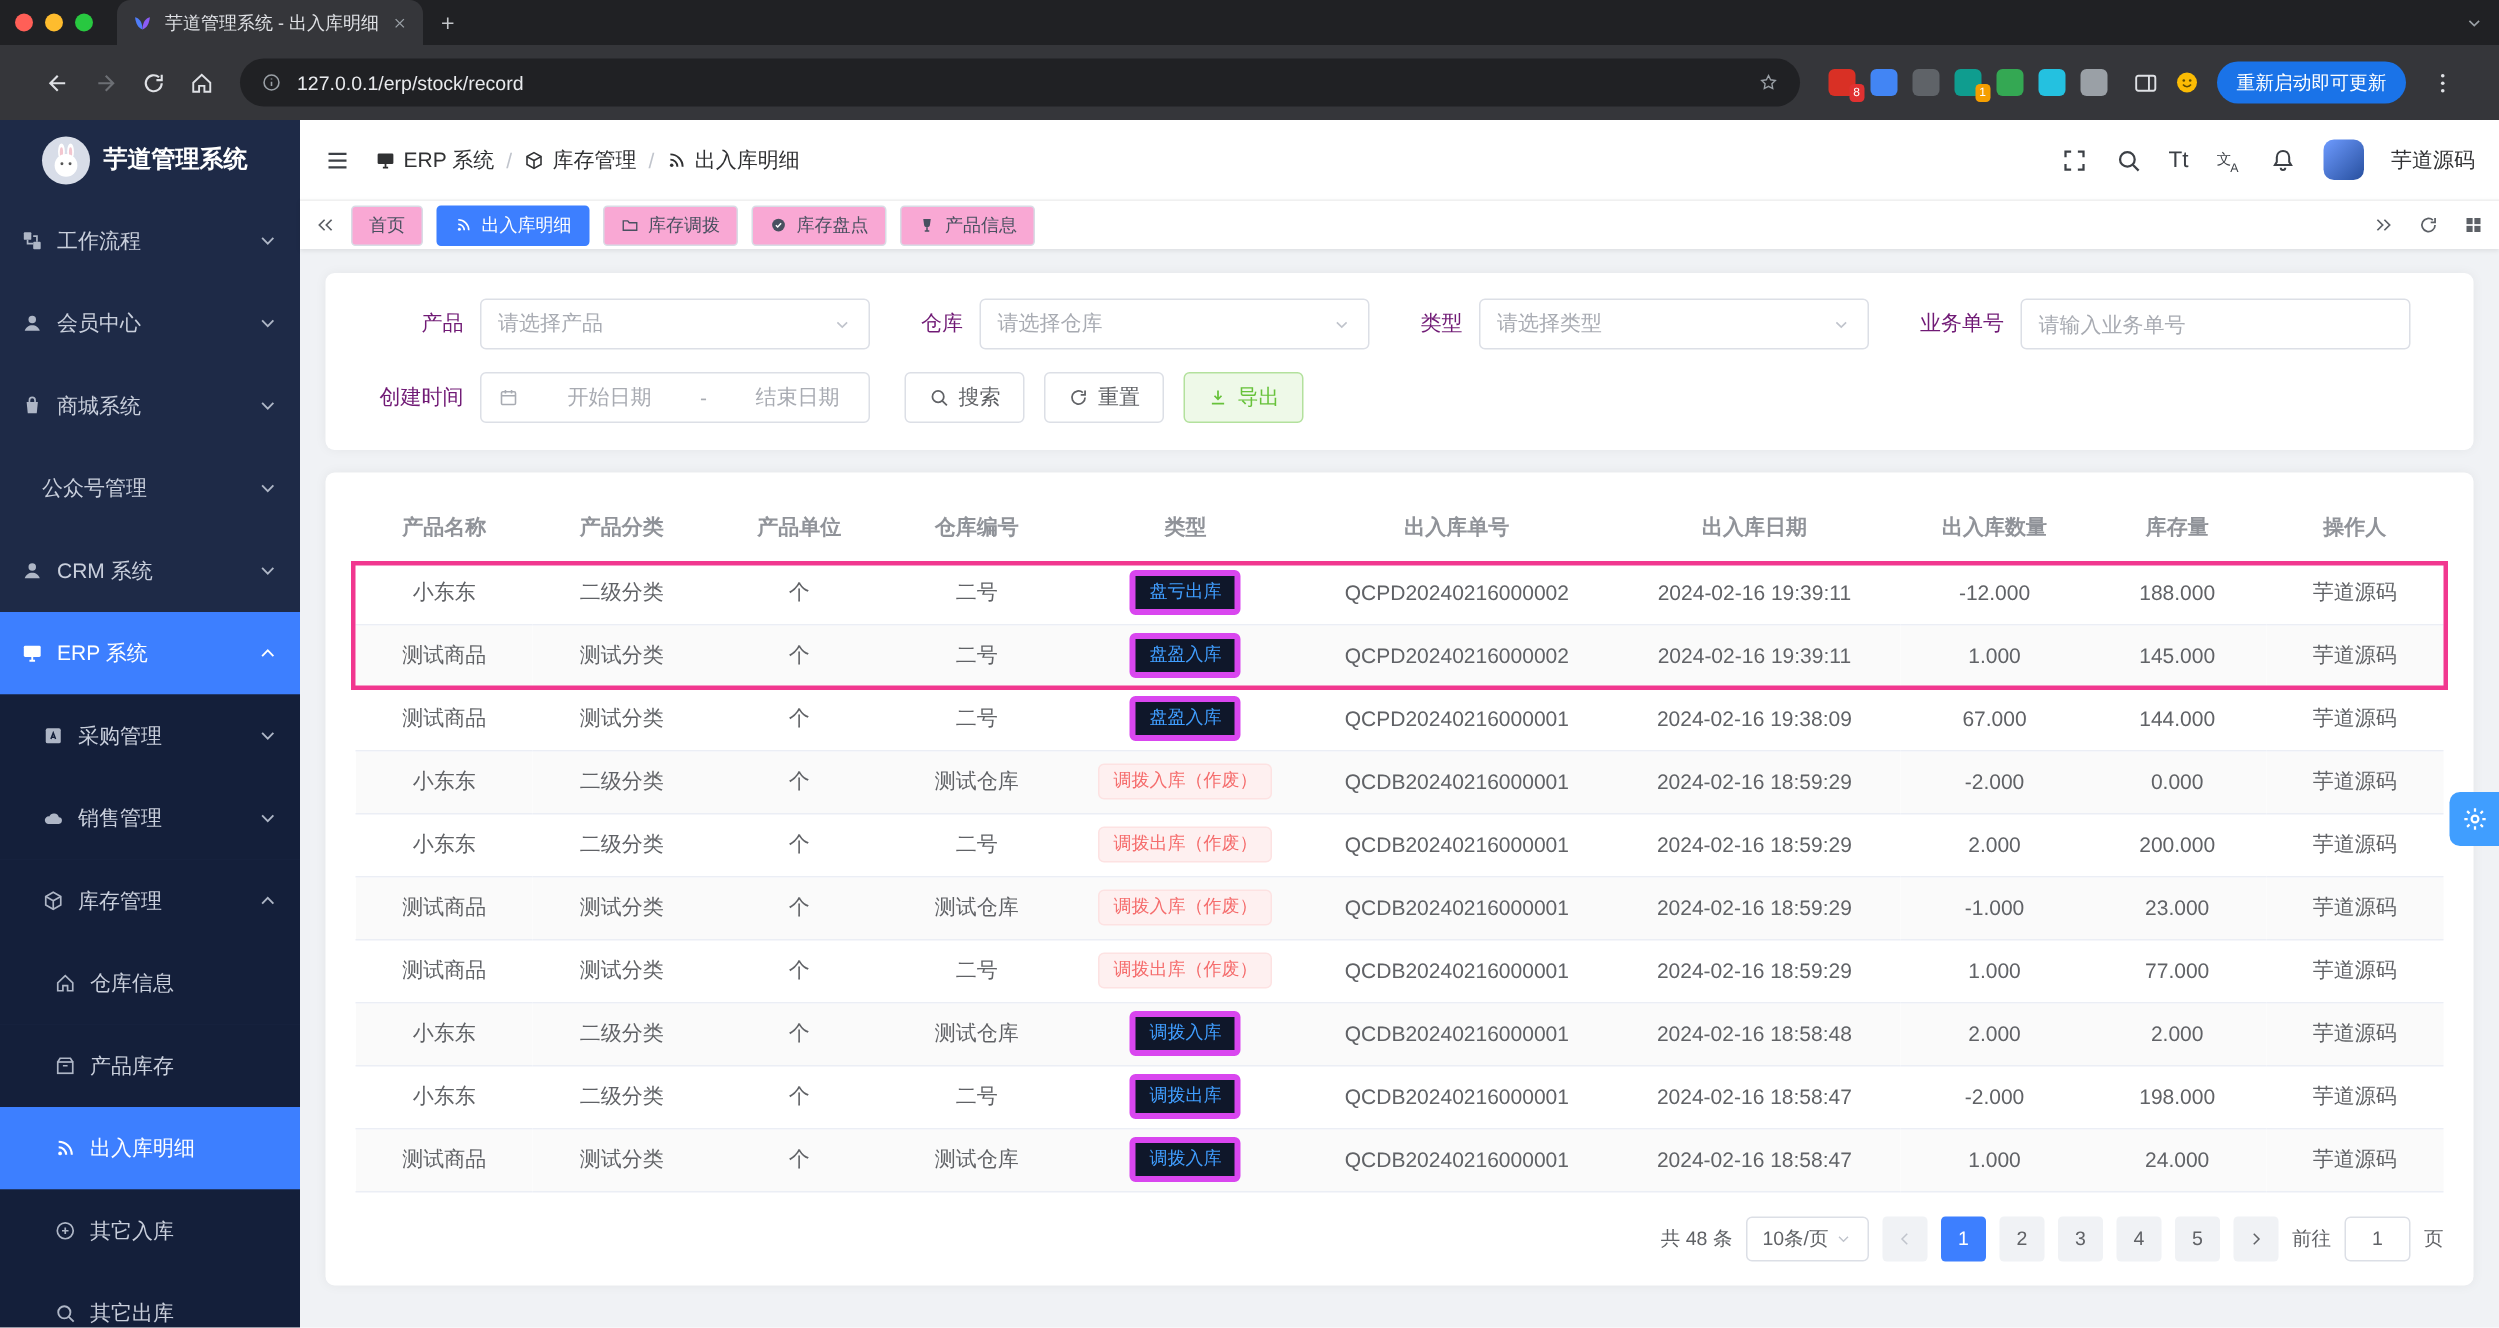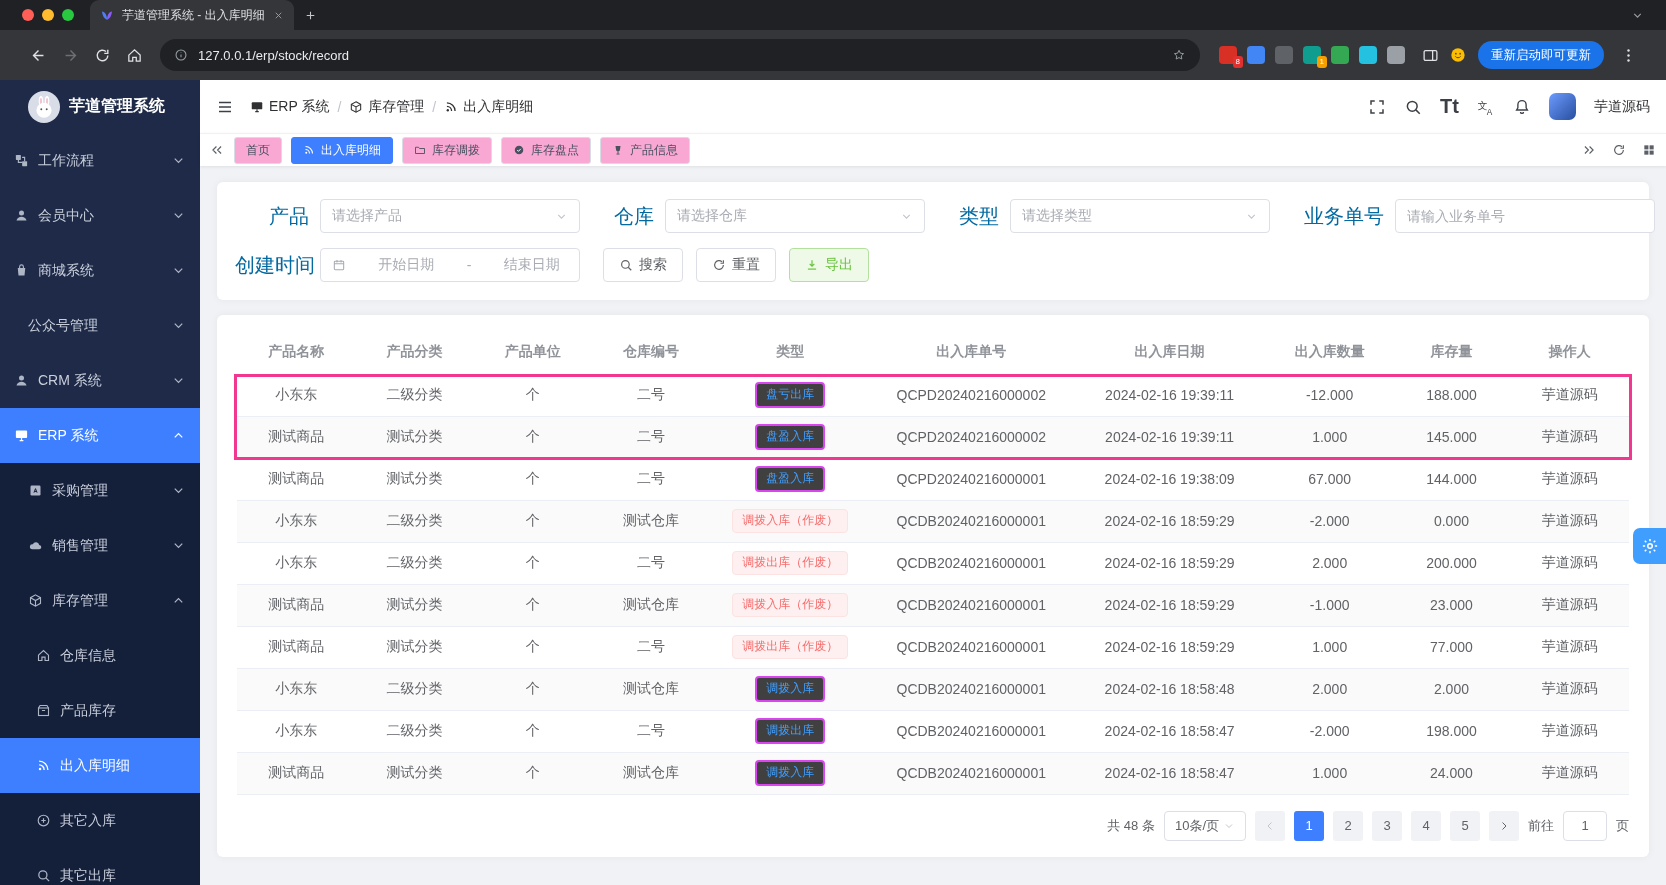--- a/index.html
+++ b/index.html
@@ -5,21 +5,21 @@
 <style>
   *{margin:0;padding:0;box-sizing:border-box}
   html,body{width:1666px;height:885px;overflow:hidden}
   body{font-family:"Liberation Sans","DejaVu Sans",sans-serif;background:#f0f2f5;font-size:14px}
   .icon{display:inline-flex;align-items:center;justify-content:center;line-height:1}
   .icon svg{width:16px;height:16px;display:block}
   .icon svg *:not([fill]){fill:currentColor}
   .screen{width:1666px;height:885px;display:flex;flex-direction:column;position:relative;overflow:hidden}
 
   
-  .tabstrip{height:30px;background:#202124;display:flex;align-items:center;padding:0 22px;flex:0 0 auto}
+  .tabstrip{height:30px;background:#202124;display:flex;align-items:center;padding:0 10px;flex:0 0 auto}
   .traffic{display:flex;gap:8px;margin-right:16px}
   .light{width:12px;height:12px;border-radius:50%;display:inline-block}
   .light.red{background:#ff5f57}.light.yellow{background:#febc2e}.light.green{background:#28c840}
   .chrome-tab{height:30px;max-width:250px;display:flex;align-items:center;gap:8px;background:#35363a;border-radius:9px 9px 0 0;padding:0 10px;color:#dfe1e5;font-size:12px}
   .chrome-tab .favicon svg{width:14px;height:14px}
   .tab-title{white-space:nowrap;overflow:hidden;text-overflow:ellipsis;max-width:185px}
   .tab-close{color:#9aa0a6}.tab-close svg{width:11px;height:11px}
   .newtab{color:#c3c6ca;margin-left:10px}.newtab svg{width:13px;height:13px}
   .strip-chev{margin-left:auto;color:#9aa0a6}.strip-chev svg{width:13px;height:13px}
   .toolbar{height:50px;background:#35363a;display:flex;align-items:center;padding:0 22px;flex:0 0 auto}
@@ -54,39 +54,39 @@
 
   .main{flex:1;display:flex;flex-direction:column;min-width:0;background:#f0f2f5}
   .pageheader{height:53px;background:#fff;display:flex;align-items:center;gap:16px;padding:0 16px;flex:0 0 auto}
   .hamburger{color:#3c4046}.hamburger svg{width:18px;height:18px}
   .breadcrumb{display:flex;align-items:center;gap:8px;color:#303133;font-size:14px}
   .bc-item{display:inline-flex;align-items:center;gap:5px}
   .bc-item .icon svg{width:14px;height:14px}
   .breadcrumb .sep{color:#c0c4cc}
   .header-right{margin-left:auto;display:flex;align-items:center;gap:18px;color:#3c4046}
   .header-right .icon svg{width:18px;height:18px}
-  .tt{font-size:20px;font-weight:bold}
+  .tt{font-size:15px;font-weight:normal}
   .user-avatar{width:27px;height:27px;border-radius:7px;background:linear-gradient(135deg,#6e9bff,#274f9e)}
   .username{font-size:14px;color:#303133}
 
   .tagsbar{height:33px;background:#fff;border-top:1px solid #f0f0f0;box-shadow:0 1px 3px rgba(0,0,0,.08);display:flex;align-items:center;gap:10px;padding:0 10px;flex:0 0 auto;position:relative;z-index:2}
   .tags-list{display:flex;align-items:center;gap:9px}
   .tag{height:27px;display:inline-flex;align-items:center;gap:6px;padding:0 11px;border:1px solid #d8dce5;border-radius:3px;font-size:12px;color:#495060;background:#f9a8d4;cursor:pointer;white-space:nowrap}
   .tag .icon svg{width:12px;height:12px}
   .tag.active{background:var(--accent,#3d7fff);border-color:var(--accent,#3d7fff);color:#fff}
   .tags-right{margin-left:auto;display:flex;align-items:center;gap:16px;color:#5c6066}
   .edge-icon{color:#5c6066}.edge-icon svg{width:14px;height:14px}
 
   
   .content{flex:1;padding:16px 17px;overflow:hidden}
   .card{background:#fff;border-radius:6px;box-shadow:0 0 8px rgba(0,0,0,.05)}
   .filter-card{padding:17px 18px 3px}
   .filter-row{display:flex;align-items:center;margin-bottom:15px}
   .f-item{display:flex;align-items:center;margin-right:34px}
-  .f-label{color:#0369a1;font-size:20px;margin-right:11px;white-space:nowrap}
+  .f-label{color:#701a75;font-size:14px;margin-right:11px;white-space:nowrap}
   .f-label.w74{width:74px;text-align:right}
   .select,.daterange{width:260px;height:34px;border:1px solid #dcdfe6;border-radius:4px;background:#fff;display:flex;align-items:center;padding:0 11px;cursor:pointer}
   .select .ph,.daterange .ph{color:#a8abb2;font-size:14px;flex:1;text-align:left}
   .select .arrow{color:#c0c4cc}.select .arrow svg{width:13px;height:13px}
   .daterange{gap:24px}
   .daterange .ph{text-align:center}
   .daterange .cal{color:#a8abb2}.daterange .cal svg{width:14px;height:14px}
   .daterange .rsep{color:#a8abb2}
   .text-input{width:260px;height:34px;border:1px solid #dcdfe6;border-radius:4px;padding:0 11px;font-size:14px;color:#606266;font-family:inherit}
   .text-input::placeholder{color:#a8abb2}
@@ -94,21 +94,21 @@
   .btn .icon svg{width:14px;height:14px}
   .btn.export{background:#eef9e8;border-color:#b3e19d;color:var(--export-green,#67c23a)}
 
   .table-card{margin-top:15px;padding:16px 20px 16px}
   .table-wrap{position:relative}
   table{width:100%;border-collapse:collapse;table-layout:fixed}
   th{height:43px;font-size:14px;color:#909399;font-weight:bold;border-bottom:1px solid #ebeef5;text-align:center;white-space:nowrap}
   td{height:42px;font-size:14px;color:#606266;border-bottom:1px solid #ebeef5;text-align:center;white-space:nowrap;overflow:hidden}
   tbody tr:nth-child(even){background:#fafafa}
   .badge{display:inline-block;padding:3px 9px;font-size:12px;border-radius:4px;line-height:1.3}
-  .badge.blue{background:#404040;color:var(--badge-blue,#409eff);border:2px solid #d946ef}
+  .badge.blue{background:#0f172a;color:var(--badge-blue,#409eff);border:4px solid #d946ef}
   .badge.red{background:#fef0f0;color:var(--badge-red,#f56c6c);border:1px solid #fde2e2}
   .annotation{position:absolute;left:-3px;right:-3px;top:43px;height:86px;border:3px solid var(--highlight,#f1378f);pointer-events:none}
 
   .pagination{display:flex;align-items:center;justify-content:flex-end;gap:9px;margin-top:16px;font-size:13px;color:#606266}
   .page-size{height:30px;border:1px solid #dcdfe6;border-radius:4px;background:#fff;display:flex;align-items:center;gap:4px;padding:0 10px;cursor:pointer}
   .page-size .arrow{color:#c0c4cc}.page-size .arrow svg{width:12px;height:12px}
   .pg-btn{min-width:30px;height:30px;border:none;border-radius:3px;background:#f0f2f5;color:#606266;font-size:13px;display:inline-flex;align-items:center;justify-content:center;cursor:pointer;font-family:inherit}
   .pg-btn .icon svg{width:12px;height:12px}
   .pg-btn.dim{color:#c0c4cc}
   .pg-btn.active{background:var(--accent,#3d7fff);color:#fff}

